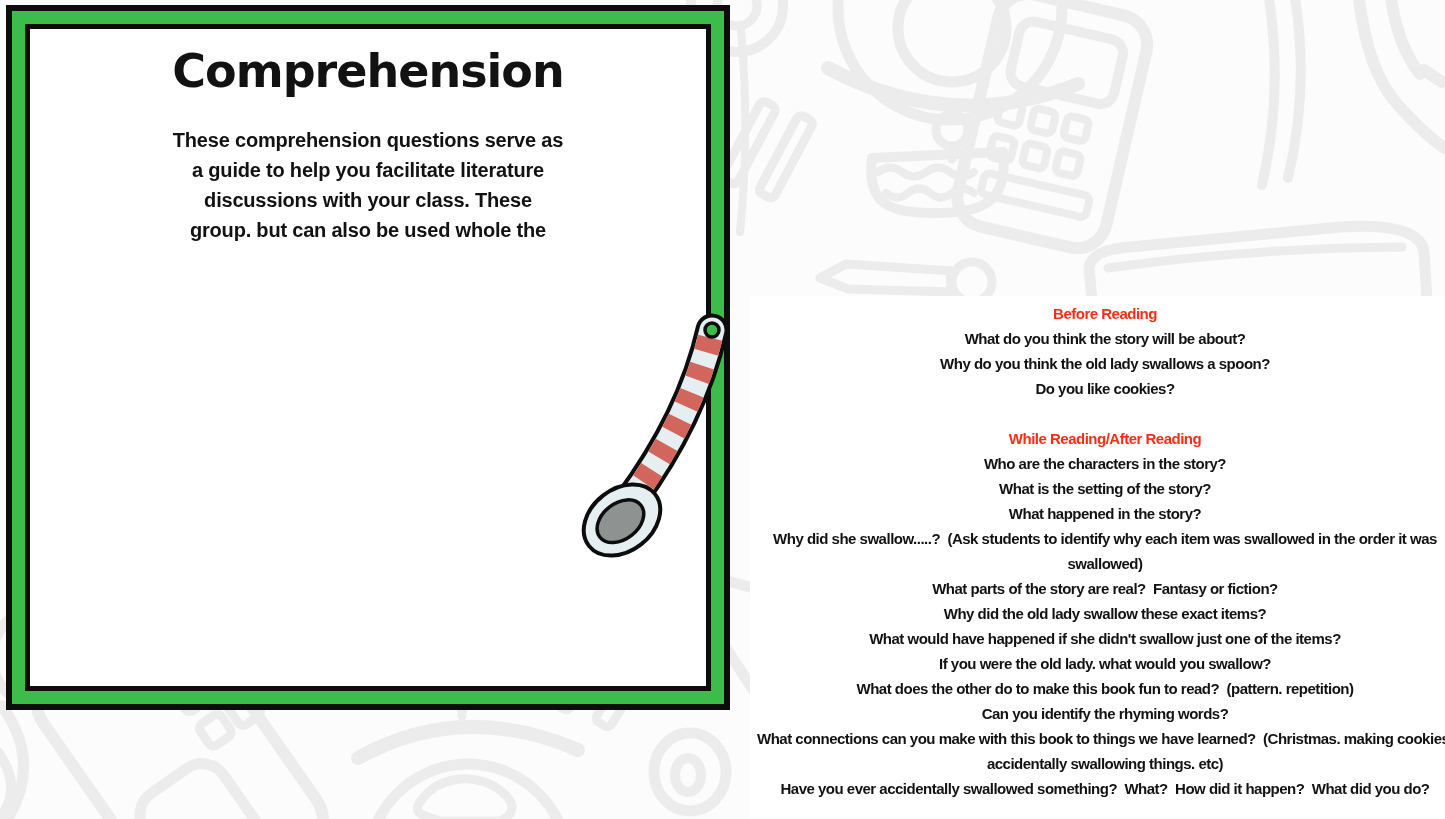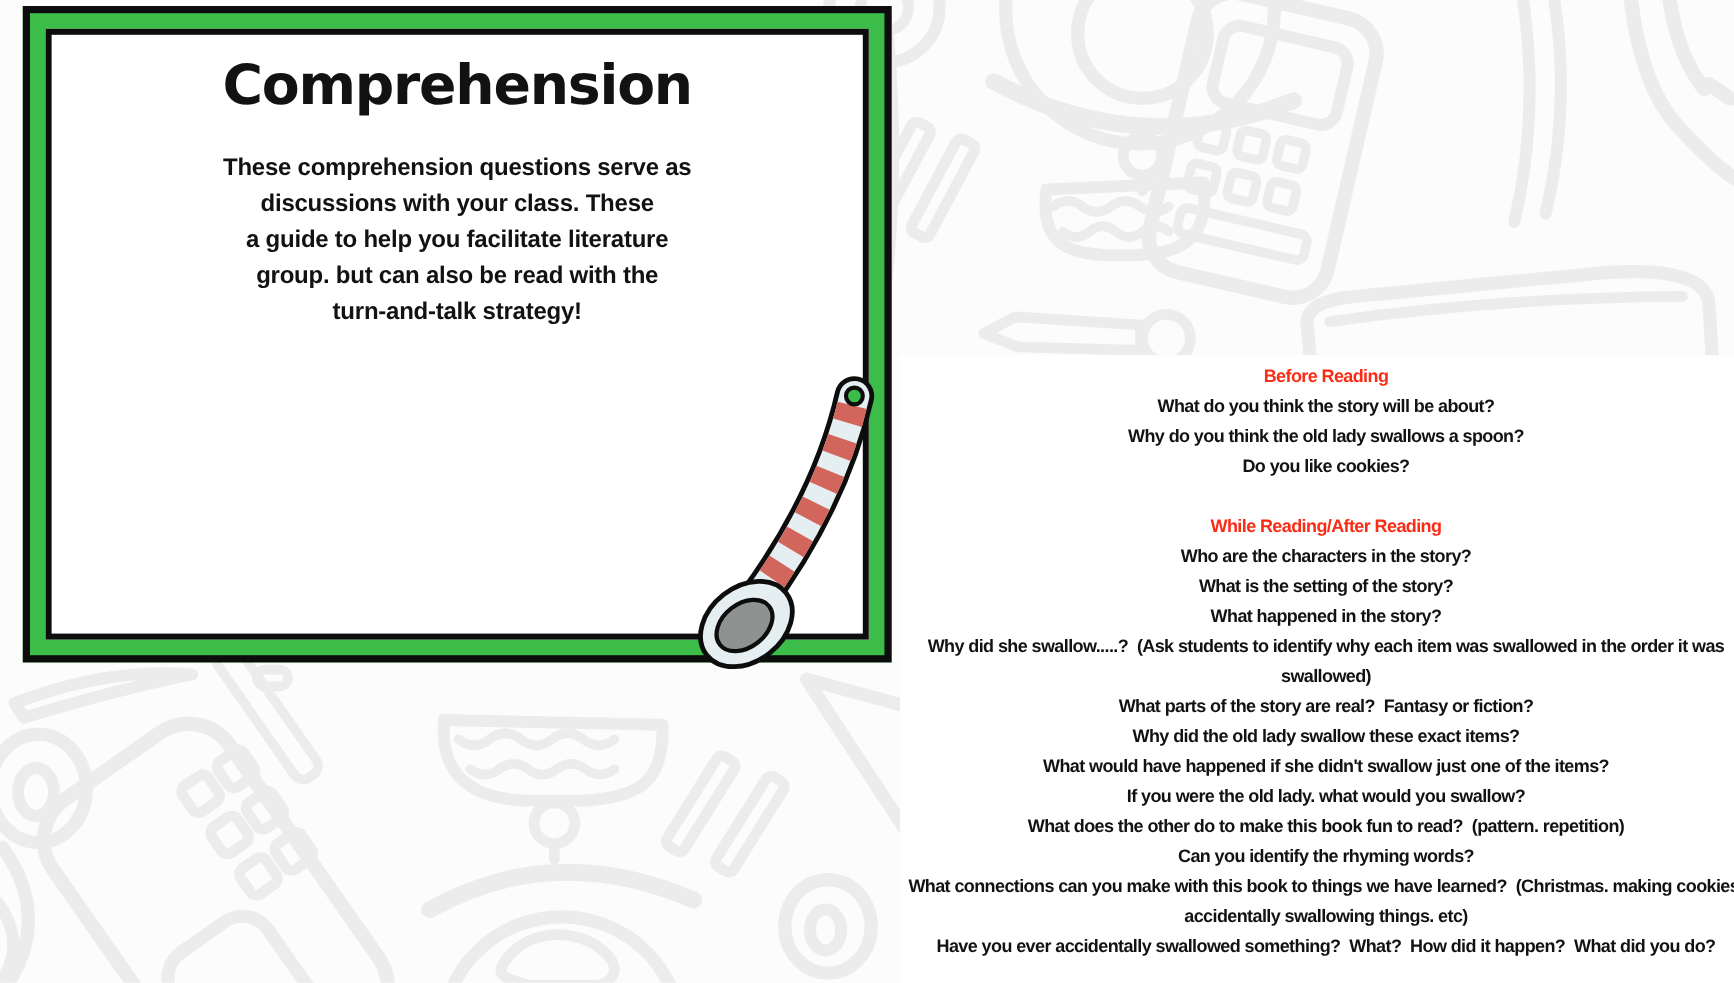--- a/index.html
+++ b/index.html
@@ -23,21 +23,21 @@
 
   
   .questions-card{position:absolute;left:750px;top:296px;width:770px;height:523px;background:#ffffff;}
   .q-lines{position:absolute;left:0;top:5px;width:710px;}
   .q-line{height:25px;line-height:25px;text-align:center;white-space:pre;
           font-size:15px;font-weight:bold;letter-spacing:-0.5px;color:var(--ink);}
   .q-line.heading{color:var(--heading_red);}
   .q-line.gap{height:25px;}
 
   
-  .intro-card{position:absolute;left:19px;top:5px;width:724px;height:547px;
+  .intro-card{position:absolute;left:6px;top:5px;width:724px;height:705px;
               background:var(--frame_green);border:6px solid #0d0d0d;padding:13px;}
   .intro-inner{width:100%;height:100%;background:#ffffff;border:5px solid #0d0d0d;text-align:center;}
   .intro-title{margin-top:14px;font-family:"DejaVu Sans","Liberation Sans",sans-serif;
                font-weight:bold;font-size:46px;line-height:56px;color:var(--ink);letter-spacing:-1px;}
   .intro-body{margin-top:26px;}
   .intro-line{font-size:20px;line-height:30px;font-weight:bold;color:var(--ink);white-space:pre;letter-spacing:-0.2px;}
 
   
   .spoon{position:absolute;left:570px;top:308px;}
 </style>
@@ -189,24 +189,23 @@
   </div>
 
   <div class="intro-card">
     <div class="intro-inner">
       <div class="intro-title">
         <div>Comprehension</div>
       </div>
       <div class="intro-body">
 
       <div class="intro-line">These comprehension questions serve as</div>
+          <div class="intro-line">a guide to help you facilitate literature</div>
           <div class="intro-line">discussions with your class. These</div>
-          <div class="intro-line">a guide to help you facilitate literature</div>
-          <div class="intro-line">group. but can also be read with the</div>
-          <div class="intro-line">turn-and-talk strategy!</div>
+          <div class="intro-line">group. but can also be used whole the</div>
         </div>
     </div>
   </div>
 
   <svg class="spoon" width="175" height="262" viewBox="0 0 175 262">
     <g>
       <path d="M 142,22 Q 122,110 58,196" stroke="#0d0d0d" stroke-width="33" fill="none" stroke-linecap="round"></path>
       <path d="M 142,22 Q 122,110 58,196" stroke="var(--handle_light)" stroke-width="25" fill="none" stroke-linecap="round"></path>
       <path d="M 142,22 Q 122,110 58,196" stroke="var(--stripe_red)" stroke-width="25" fill="none" stroke-dasharray="15 14" stroke-dashoffset="-8"></path>
       <circle cx="142" cy="22" r="7" fill="var(--frame_green)" stroke="#0d0d0d" stroke-width="3.5"></circle>

